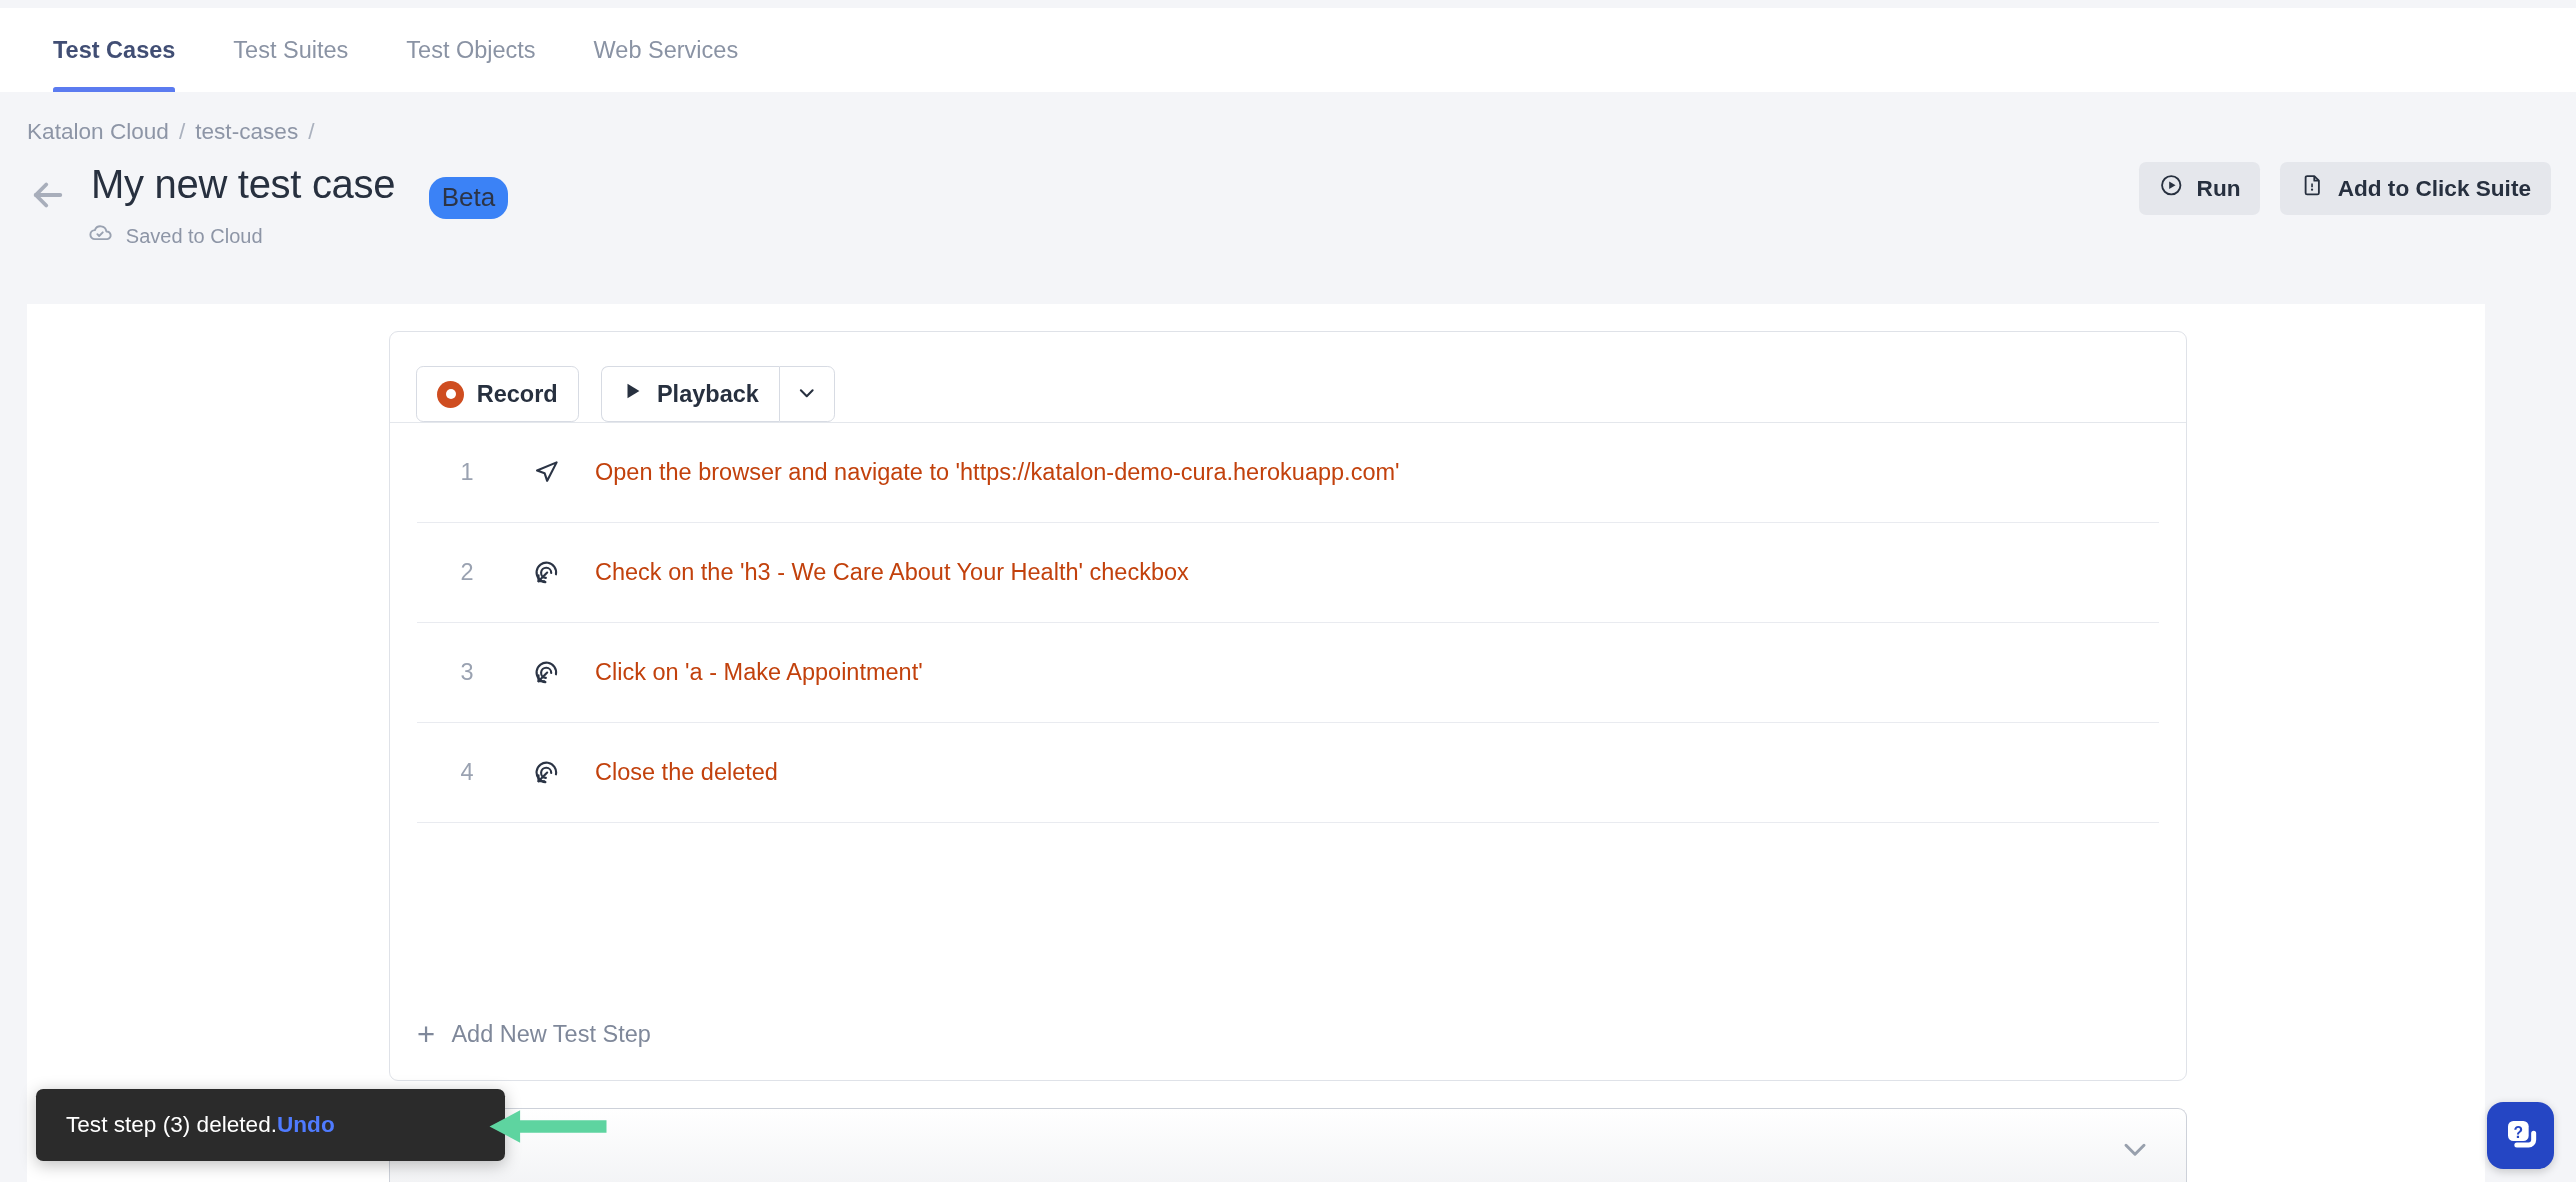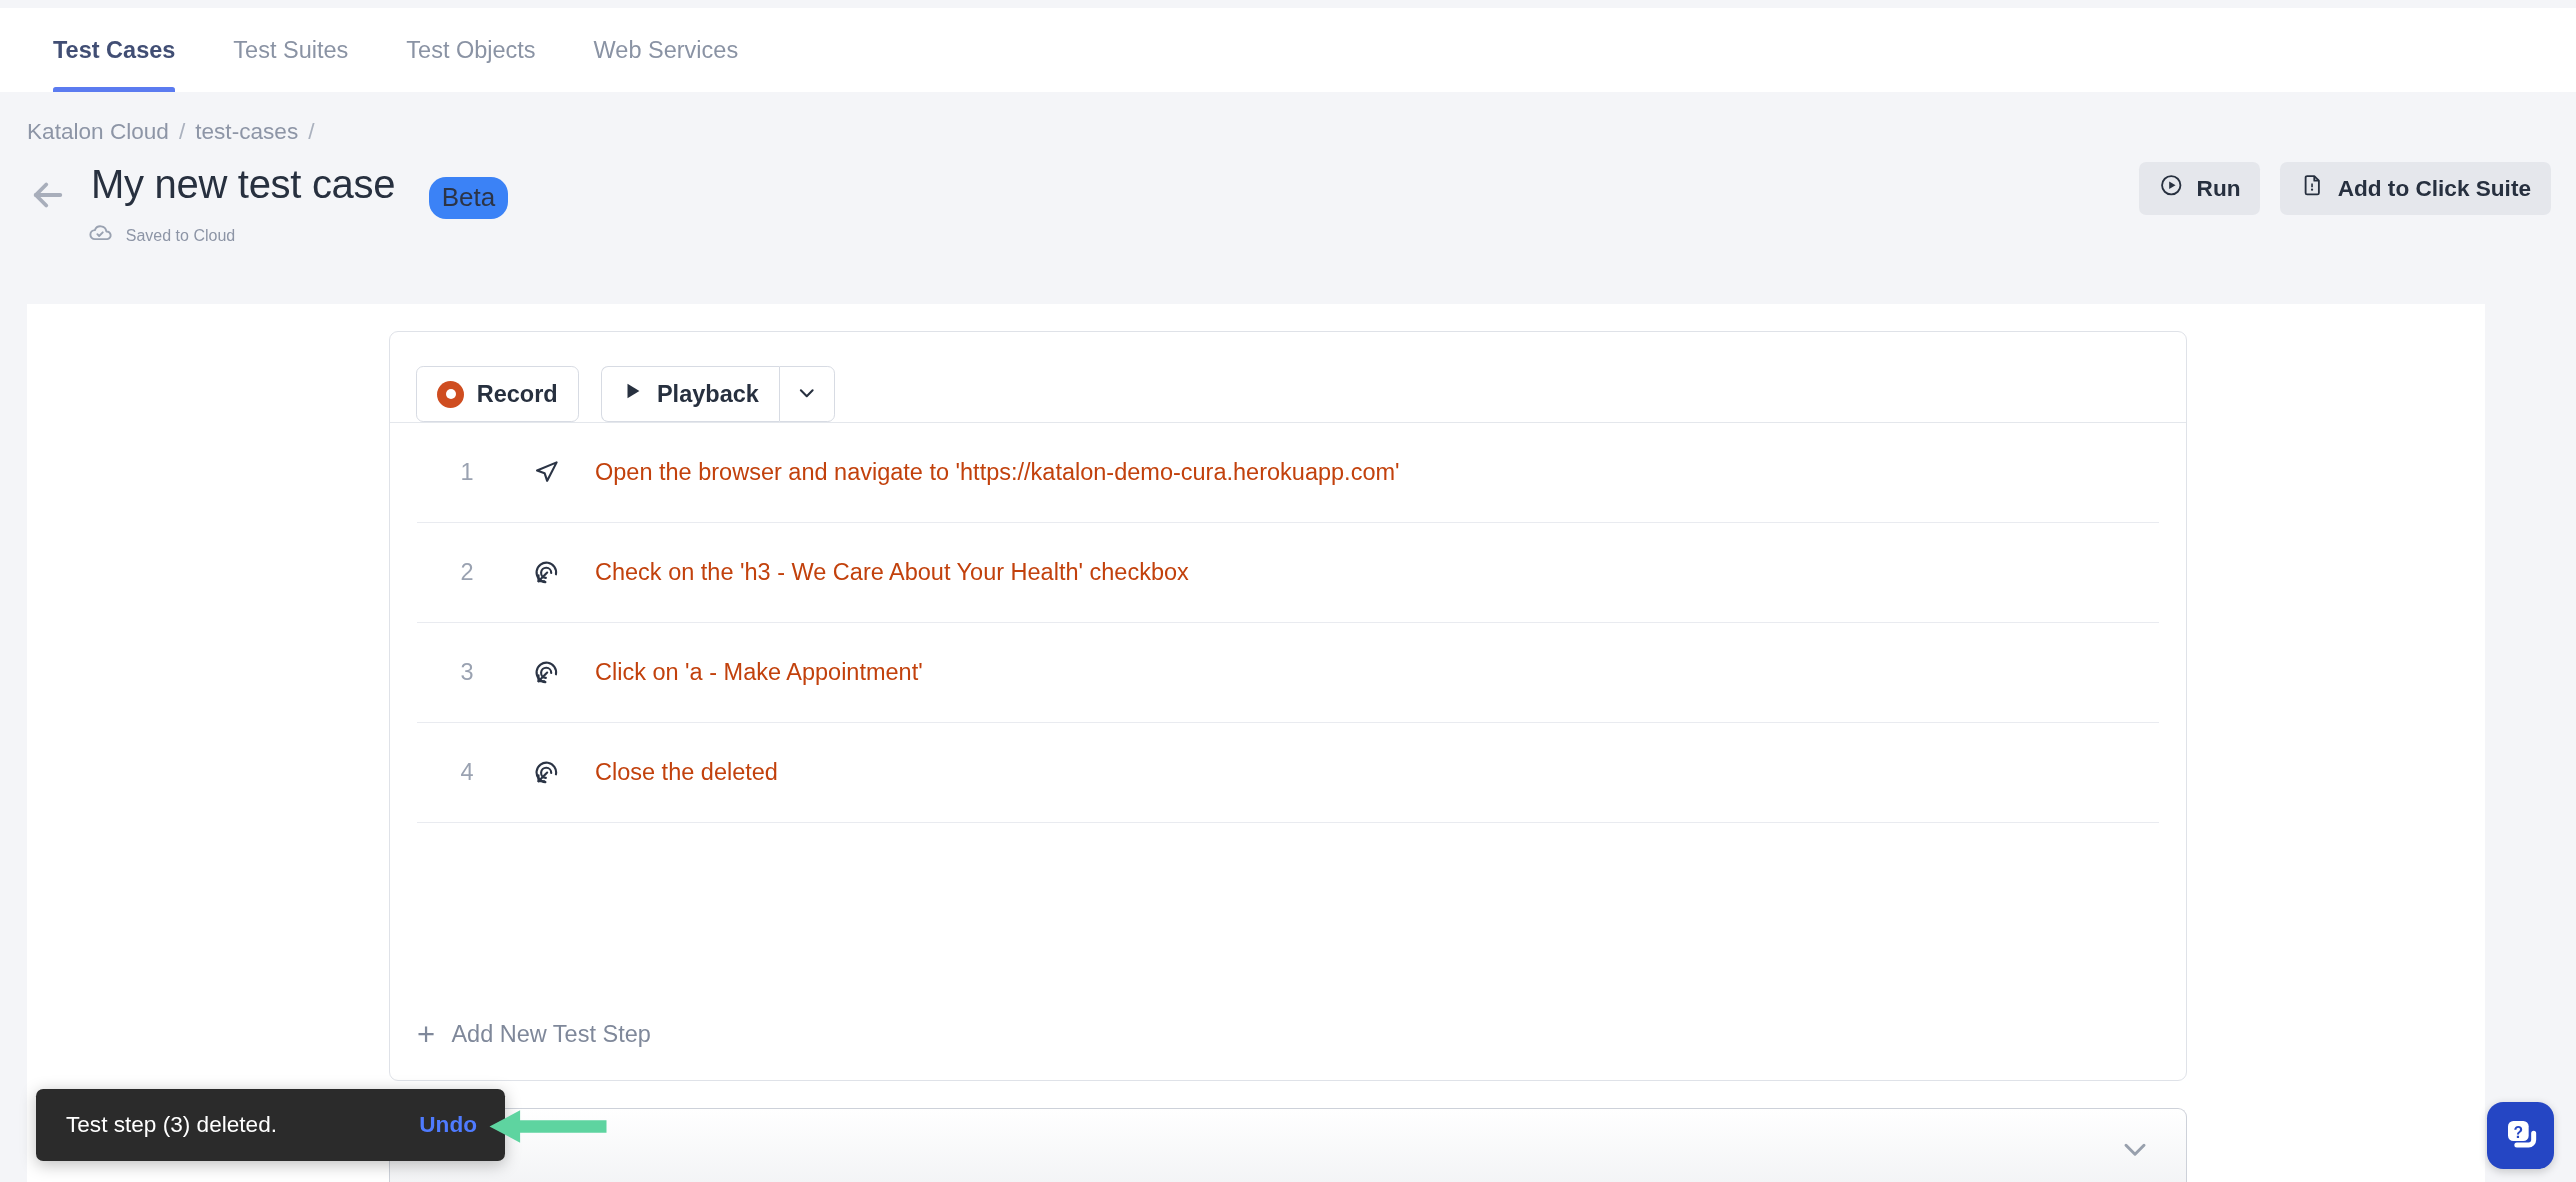--- a/index.html
+++ b/index.html
@@ -57,21 +57,21 @@
     letter-spacing: -0.3px;
   }
   .beta-badge {
     position: absolute; left: 429px; top: 10px;
     background: #3b82f6; color: #2c3446;
     font-size: 26px; padding: 4.5px 12.7px 6.3px 12.7px; border-radius: 17px;
   }
   .saved-row {
     position: absolute; left: 87px; top: 53px;
     display: flex; align-items: center; gap: 11.8px;
-    font-size: 16px; color: #8d95a6;
+    font-size: 20px; color: #8d95a6;
   }
 
   
   .hdr-btns {
     position: absolute; right: 25px; top: 154px;
     display: flex; gap: 20px; align-items: center;
   }
   .hdr-btn {
     background: #e5e7ec; border: none; border-radius: 7.2px;
     height: 53px; padding: 0 20px;
@@ -164,21 +164,21 @@
   }
   .bp-chevron {
     position: absolute; right: 33px; top: 22px; cursor: pointer;
   }
 
   
   .toast {
     position: absolute; left: 36px; top: 1081px;
     width: 469px; height: 72px;
     background: #2b2b2b; border-radius: 7.2px;
-    display: flex; align-items: center; justify-content: space-between;
+    display: flex; align-items: center; 
     padding: 0 28px 0 30px;
     box-shadow: 0 3.6px 16.3px rgba(0,0,0,.25);
     z-index: 50;
   }
   .toast-msg { color: #ffffff; font-size: 22.6px; }
   .toast-action {
     color: #4f7bff; font-size: 22.6px; font-weight: bold; cursor: pointer;
   }
 
   

